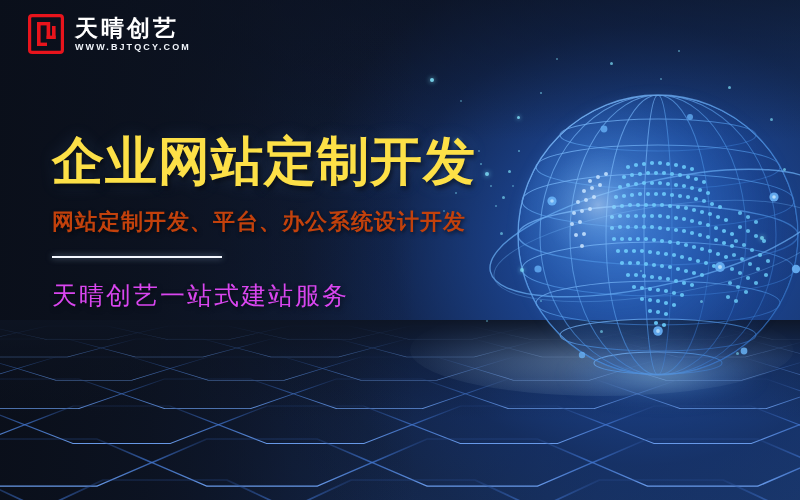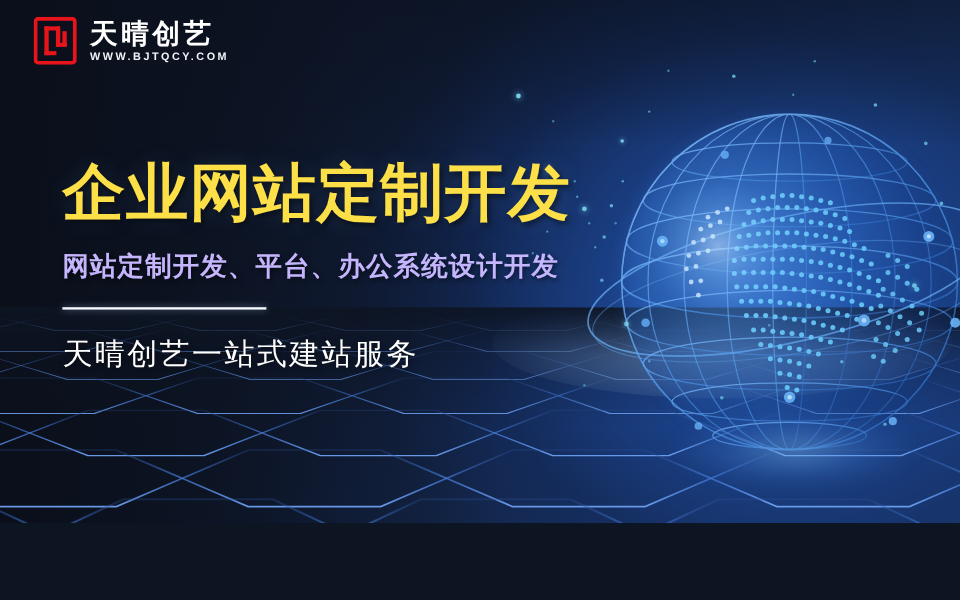--- a/index.html
+++ b/index.html
@@ -6,21 +6,21 @@
   html, body {
     width:800px; height:500px;
     overflow:hidden;
     background:#0d1422;
     font-family:"Liberation Sans", sans-serif;
   }
 
   
   .stage {
     position:relative;
-    width:800px; height:436px;
+    width:800px; height:500px;
     overflow:hidden;
     background:#0e1524;
   }
 
   
   .bg-base {
     position:absolute; inset:0;
     background:
       radial-gradient(ellipse 430px 380px at 640px 245px,
         rgba(40,96,190,0.92) 0%,
@@ -105,38 +105,38 @@
     letter-spacing:1px;
     text-shadow:2px 3px 5px rgba(0,0,0,0.55), 0 0 18px rgba(120,180,255,0.18);
     white-space:nowrap;
   }
   .subline {
     margin-top:18px;
     font-family:"Liberation Sans", sans-serif;
     font-weight:700;
     font-size:22px;
     line-height:1.3;
-    color:#c4b5fd;
+    color:#c2410c;
     letter-spacing:1px;
     text-shadow:1px 2px 4px rgba(0,0,0,0.6);
     white-space:nowrap;
   }
   .rule {
     margin-top:19px;
     width:170px; height:2px;
     background:#f4f8ff;
     box-shadow:0 0 6px rgba(190,220,255,0.55);
   }
   .tagline {
     margin-top:21px;
     font-family:"Liberation Sans", sans-serif;
     font-weight:400;
     font-size:25px;
     line-height:1.3;
-    color:#ffffff;
+    color:#d946ef;
     letter-spacing:2px;
     text-shadow:1px 2px 5px rgba(0,0,0,0.55);
     white-space:nowrap;
   }
 
   
   .logo {
     position:absolute;
     left:28px; top:14px;
     display:flex; align-items:center; gap:11px;

